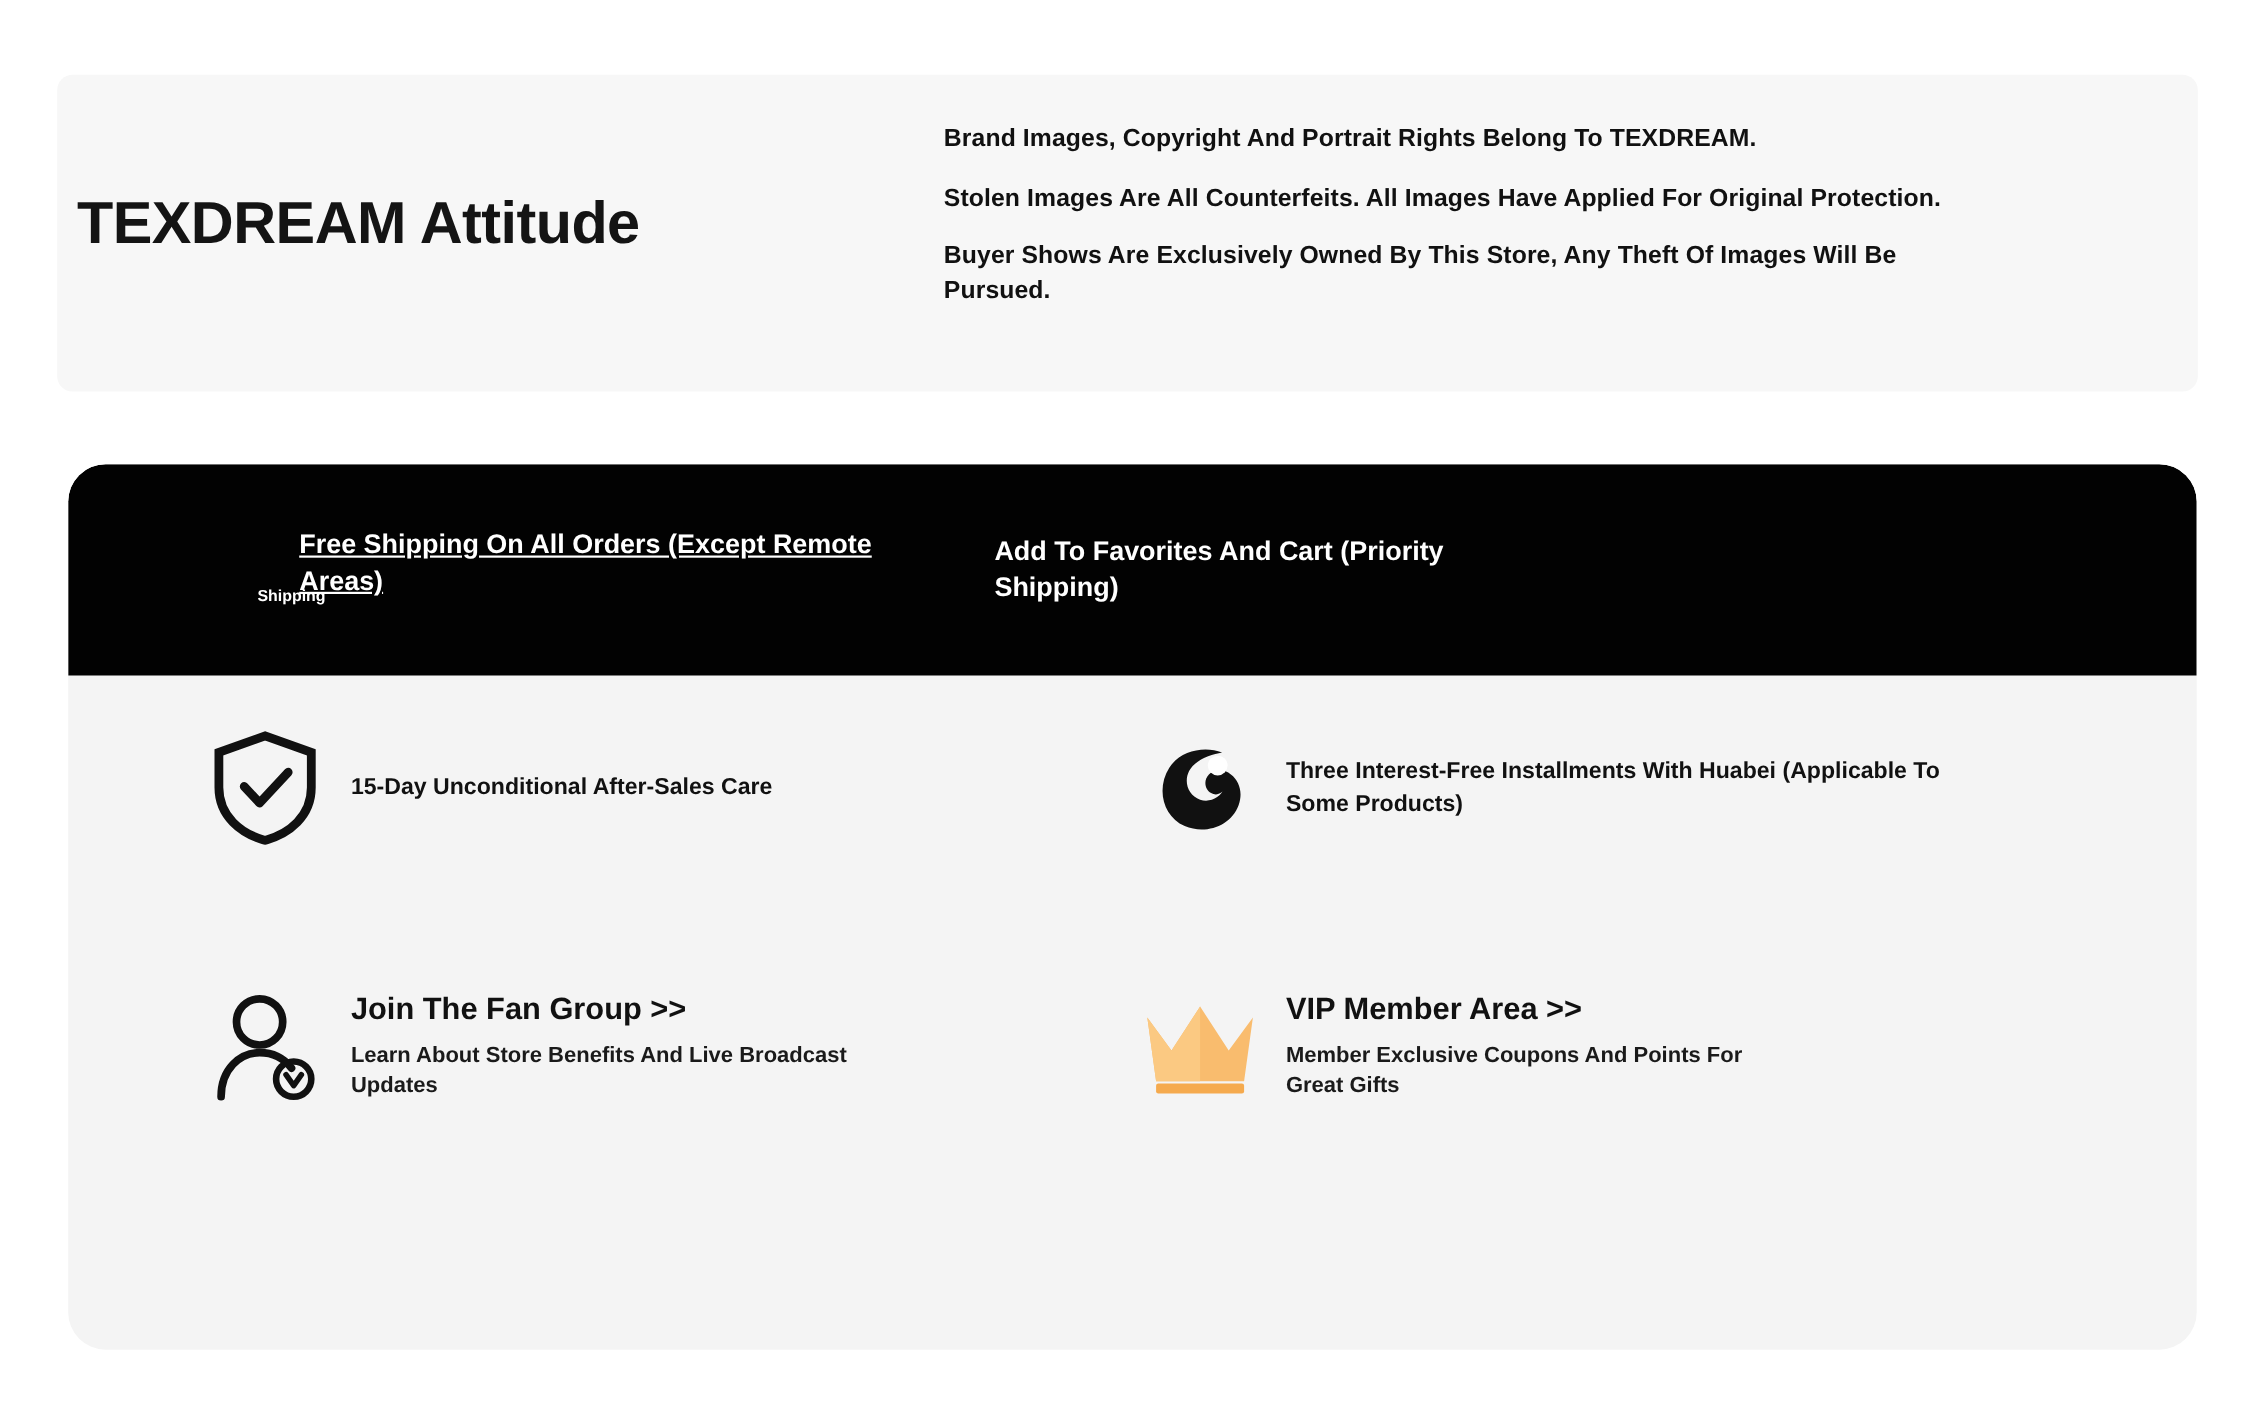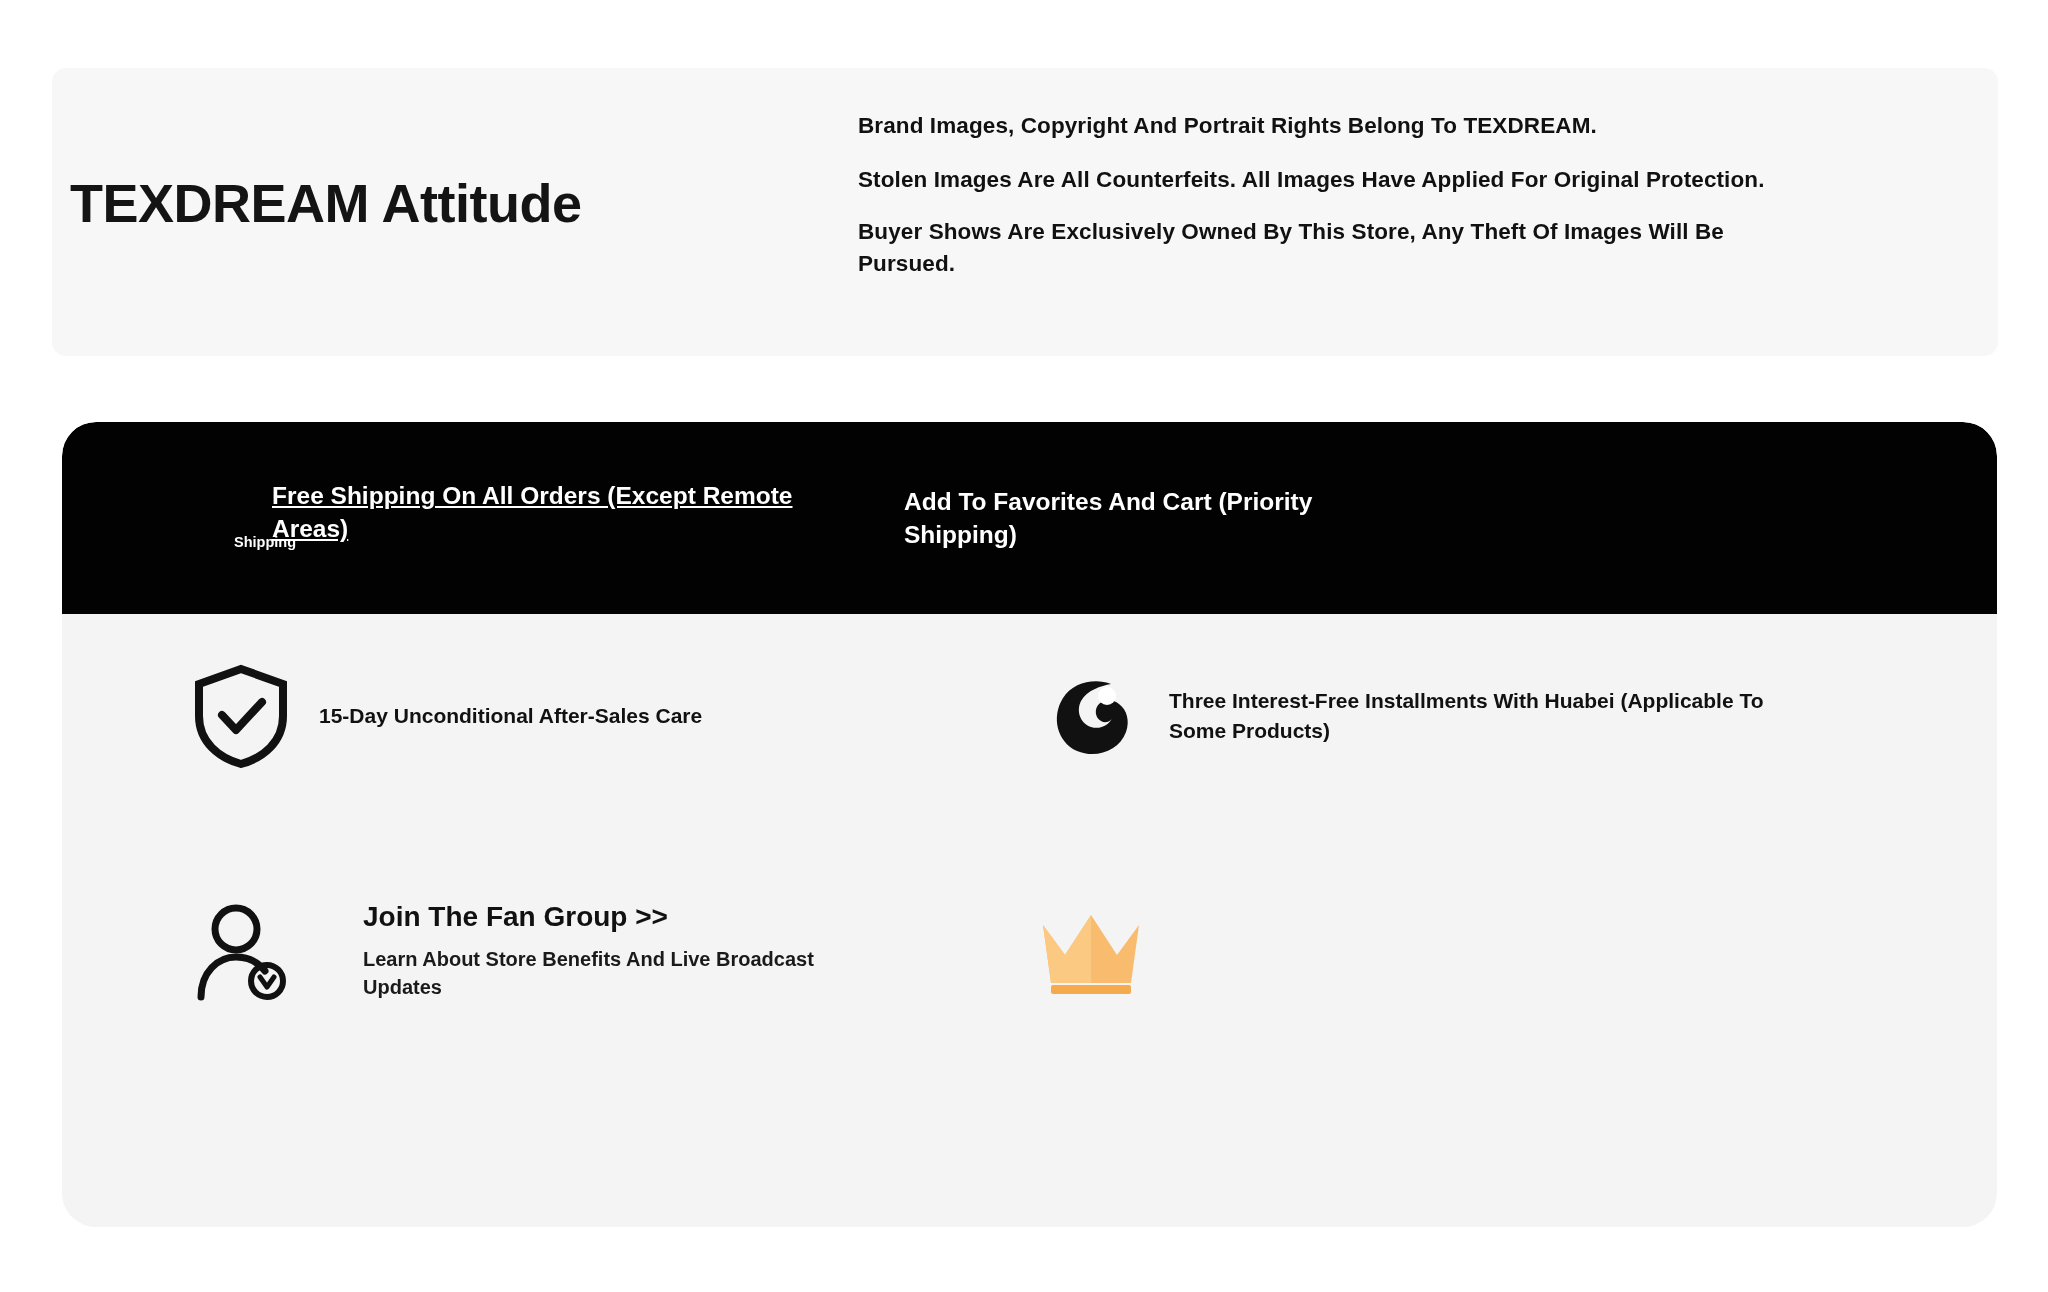--- a/index.html
+++ b/index.html
@@ -117,21 +117,21 @@
 
   
   .benefit-row {
     position: absolute;
     display: flex;
     align-items: center;
   }
 
   .r1 { left: 185px; top: 660px; }
   .r2 { left: 1035px; top: 660px; }
-  .r3 { left: 185px; top: 895px; gap: 44px; }
+  .r3 { left: 185px; top: 895px; }
   .r4 { left: 1035px; top: 895px; }
 
   .icon-box {
     width: 112px;
     height: 112px;
     display: flex;
     align-items: center;
     justify-content: center;
     flex: none;
   }
@@ -237,15 +237,19 @@
   </div>
 
   <div class="benefit-row r4">
     <div class="icon-box">
       <svg width="108" height="96" viewBox="0 0 108 96">
         <path d="M6 22 L28 52 L54 12 L80 52 L102 22 L94 80 L14 80 Z" fill="#f9bc6e"></path>
         <path d="M6 22 L28 52 L54 12 L54 80 L14 80 Z" fill="#fbc982"></path>
         <rect x="14" y="82" width="80" height="9" rx="2" fill="#f5aa4e"></rect>
       </svg>
     </div>
+    <div class="benefit-text">
+      <div class="head">VIP Member Area &gt;&gt;</div>
+      <div class="sub">Member Exclusive Coupons And Points For Great Gifts</div>
+    </div>
   </div>
 
 </div>
 
 </body></html>

